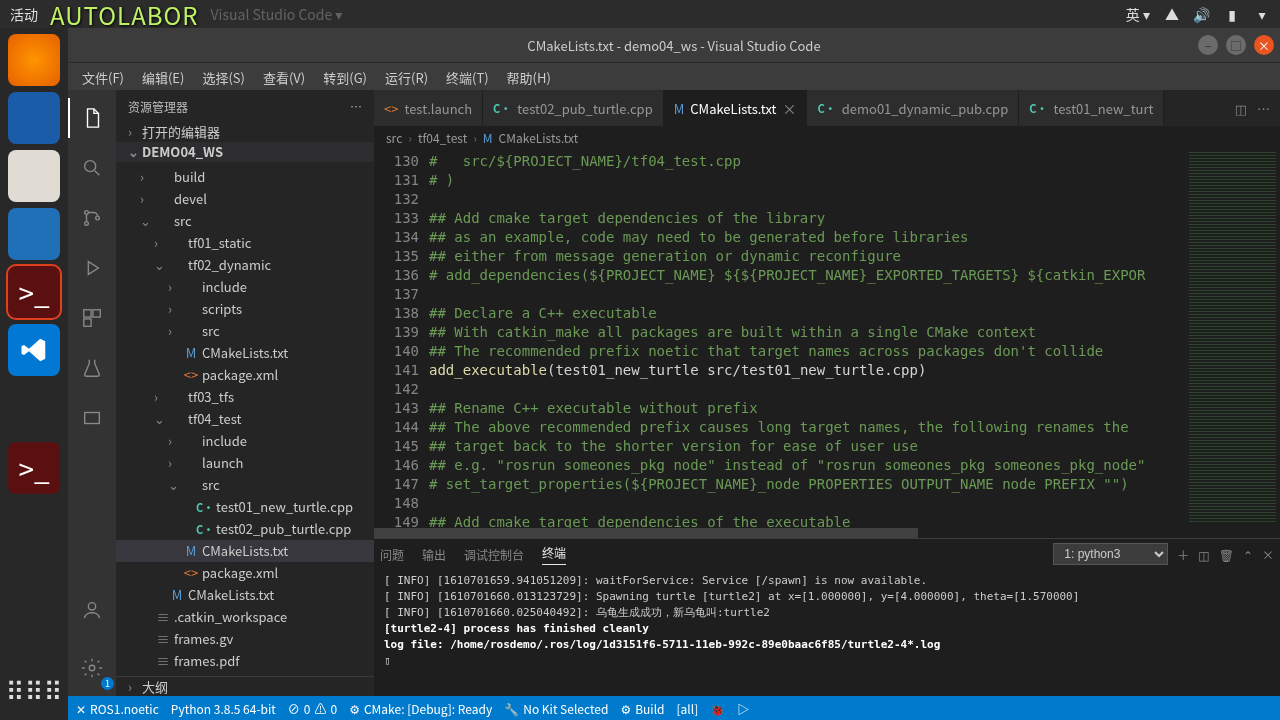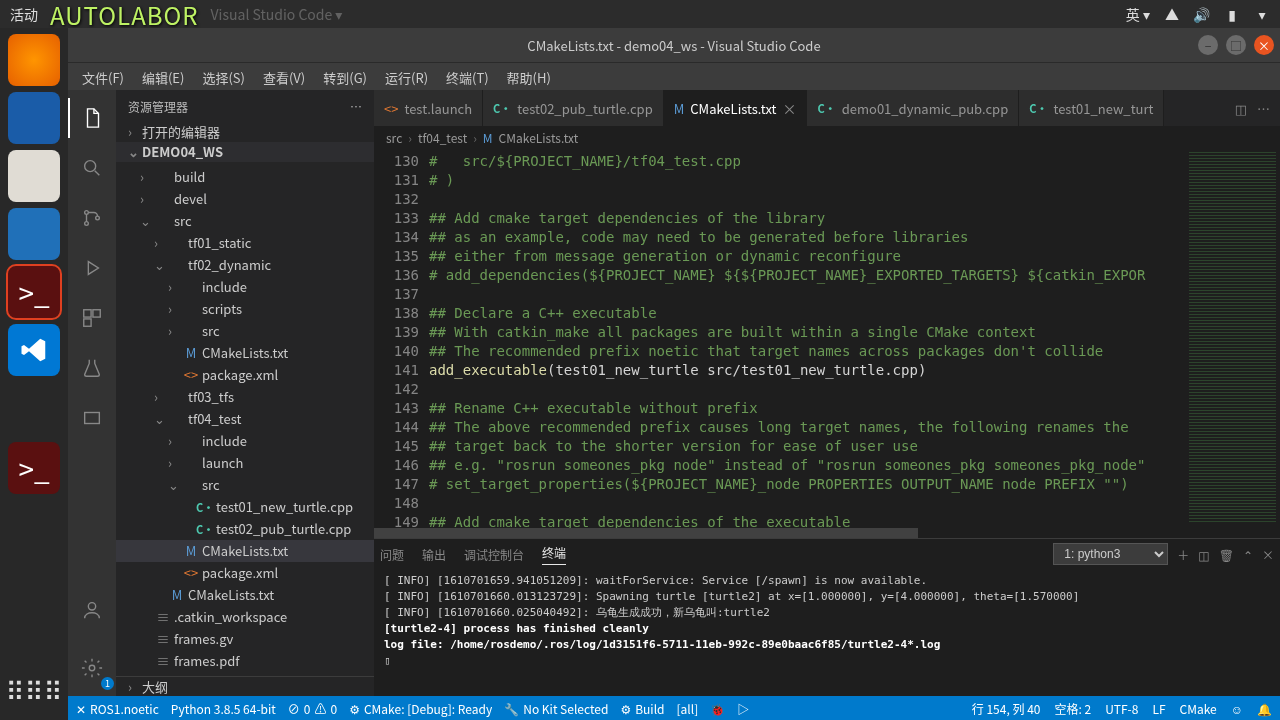--- a/index.html
+++ b/index.html
@@ -480,23 +480,14 @@
   <div class="statusbar">
     <span class="seg">✕ <span>ROS1.noetic</span></span>
     <span class="seg">Python 3.8.5 64-bit</span>
     <span class="seg">⊘ <span>0</span> ⚠ <span>0</span></span>
     <span class="seg">⚙ <span>CMake: [Debug]: Ready</span></span>
     <span class="seg">🔧 <span>No Kit Selected</span></span>
     <span class="seg">⚙ <span>Build</span></span>
     <span class="seg">[all]</span>
     <span class="seg">🐞</span>
     <span class="seg">▷</span>
-    <div class="right">
-      <span class="seg">行 154, 列 40</span>
-      <span class="seg">空格: 2</span>
-      <span class="seg">UTF-8</span>
-      <span class="seg">LF</span>
-      <span class="seg">CMake</span>
-      <span class="seg">☺</span>
-      <span class="seg">🔔</span>
-    </div>
   </div>
 </div>
 
 </body></html>

